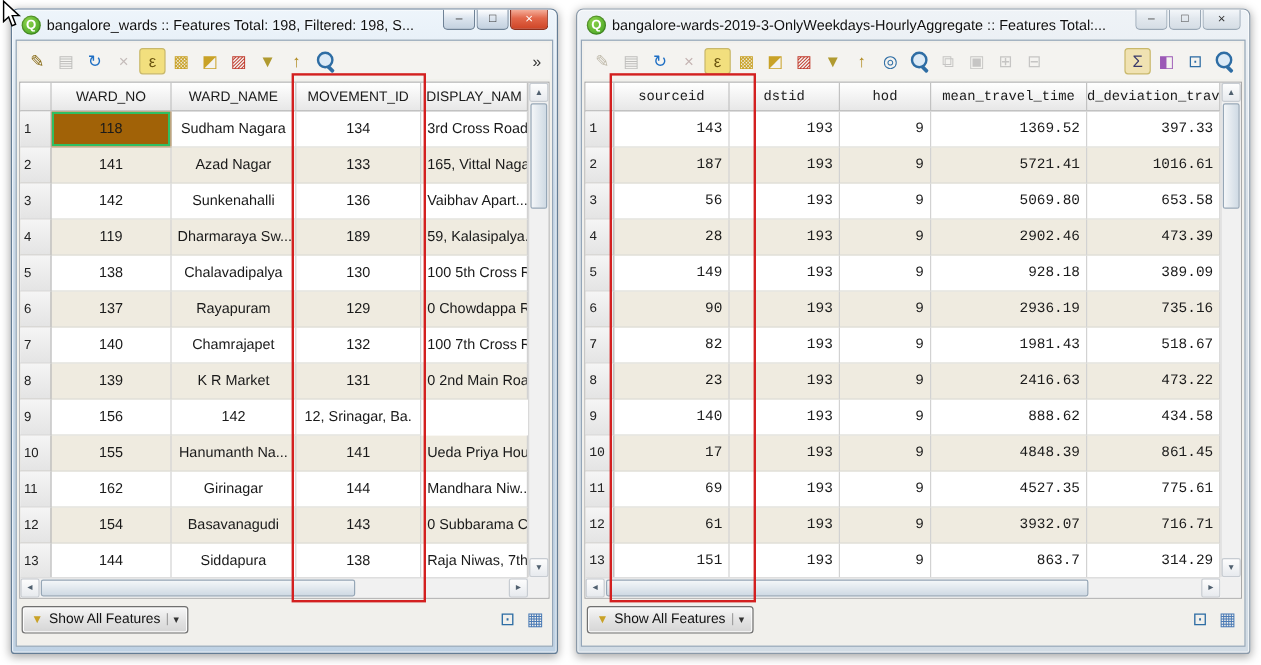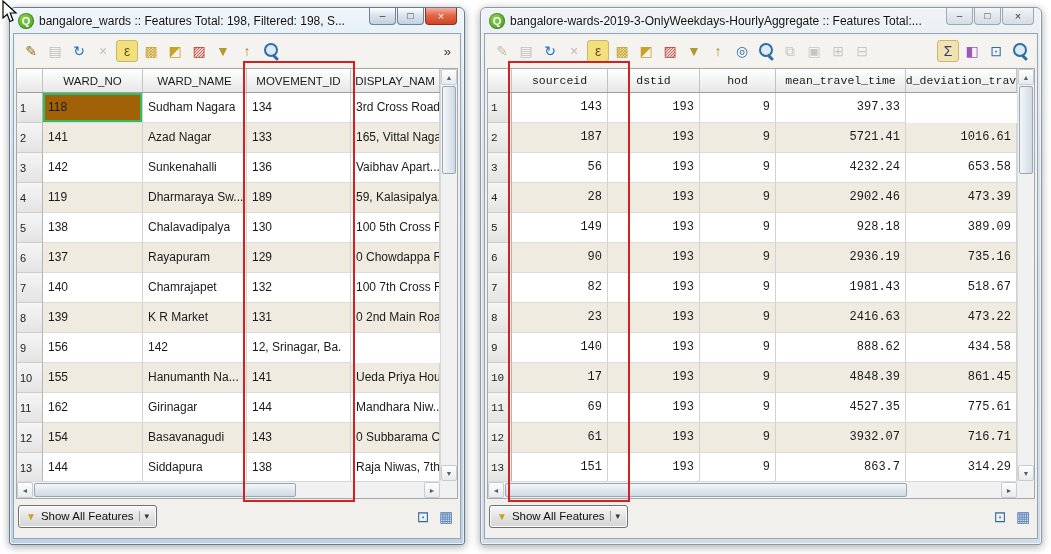--- a/index.html
+++ b/index.html
@@ -43,21 +43,21 @@
   .tbi.push { margin-left:auto; }
   .tbi.mag::before { content:""; position:absolute; top:3px; left:4px; width:10px; height:10px; border:2px solid #2e6da4;
                      border-radius:50%; background:#dceaf6; }
   .tbi.mag::after { content:""; position:absolute; bottom:3px; right:3px; width:7px; height:3px; background:#2e6da4;
                     transform:rotate(45deg); border-radius:1px; }
   .overflow { font-size:13px; color:#333; padding:0 3px; cursor:pointer; }
 
   
   .tablewrap { position:relative; height:431px; background:#fff; border:1px solid #a8a8a8; margin-top:2px; }
   .thead, .tr { display:grid; }
-  .win-left .thead, .win-left .tr { grid-template-columns:26px 100px 104px 104px minmax(0,1fr); }
+  .win-left .thead, .win-left .tr { grid-template-columns:26px 100px 104px 104px minmax(0,1fr);text-align:center; }
   .win-right .thead, .win-right .tr { grid-template-columns:24px 96px 92px 76px 130px minmax(0,1fr);font-family:Liberation Mono, monospace; }
   .thead { height:24px; margin-right:17px; background:linear-gradient(#ffffff,#e7e7e7); border-bottom:1px solid #9f9f9f; }
   .th { font-size:11.5px; color:#1a1a1a; display:flex; align-items:center; justify-content:center;
         border-right:1px solid #c2c2c2; white-space:nowrap; overflow:hidden; cursor:pointer; }
   .tbody { margin-right:17px; }
   .tr { height:30px; background:#ffffff; }
   .tr.alt { background:#efebe0; }
   .rn { font-size:11px; color:#222; background:linear-gradient(#f5f5f5,#e4e4e4); border-right:1px solid #b5b5b5;
         border-bottom:1px solid #cdcdcd; display:flex; align-items:center; padding-left:3px; cursor:pointer; }
   .td { font-size:12px; color:#1a1a1a; line-height:29px; padding:0 5px; border-right:1px solid #d2d2d2;
@@ -303,36 +303,37 @@
         <div class="th">hod</div>
         <div class="th">mean_travel_time</div>
         <div class="th">rd_deviation_trave</div>
       </div>
       <div class="tbody">
           <div class="tr">
             <div class="rn">1</div>
             <div class="td">143</div>
             <div class="td">193</div>
             <div class="td">9</div>
+            <div class="td">1369.52</div>
             <div class="td">397.33</div>
           </div>
           <div class="tr alt">
             <div class="rn">2</div>
             <div class="td">187</div>
             <div class="td">193</div>
             <div class="td">9</div>
             <div class="td">5721.41</div>
             <div class="td">1016.61</div>
           </div>
           <div class="tr">
             <div class="rn">3</div>
             <div class="td">56</div>
             <div class="td">193</div>
             <div class="td">9</div>
-            <div class="td">4232.24</div>
+            <div class="td">5069.80</div>
             <div class="td">653.58</div>
           </div>
           <div class="tr alt">
             <div class="rn">4</div>
             <div class="td">28</div>
             <div class="td">193</div>
             <div class="td">9</div>
             <div class="td">2902.46</div>
             <div class="td">473.39</div>
           </div>

